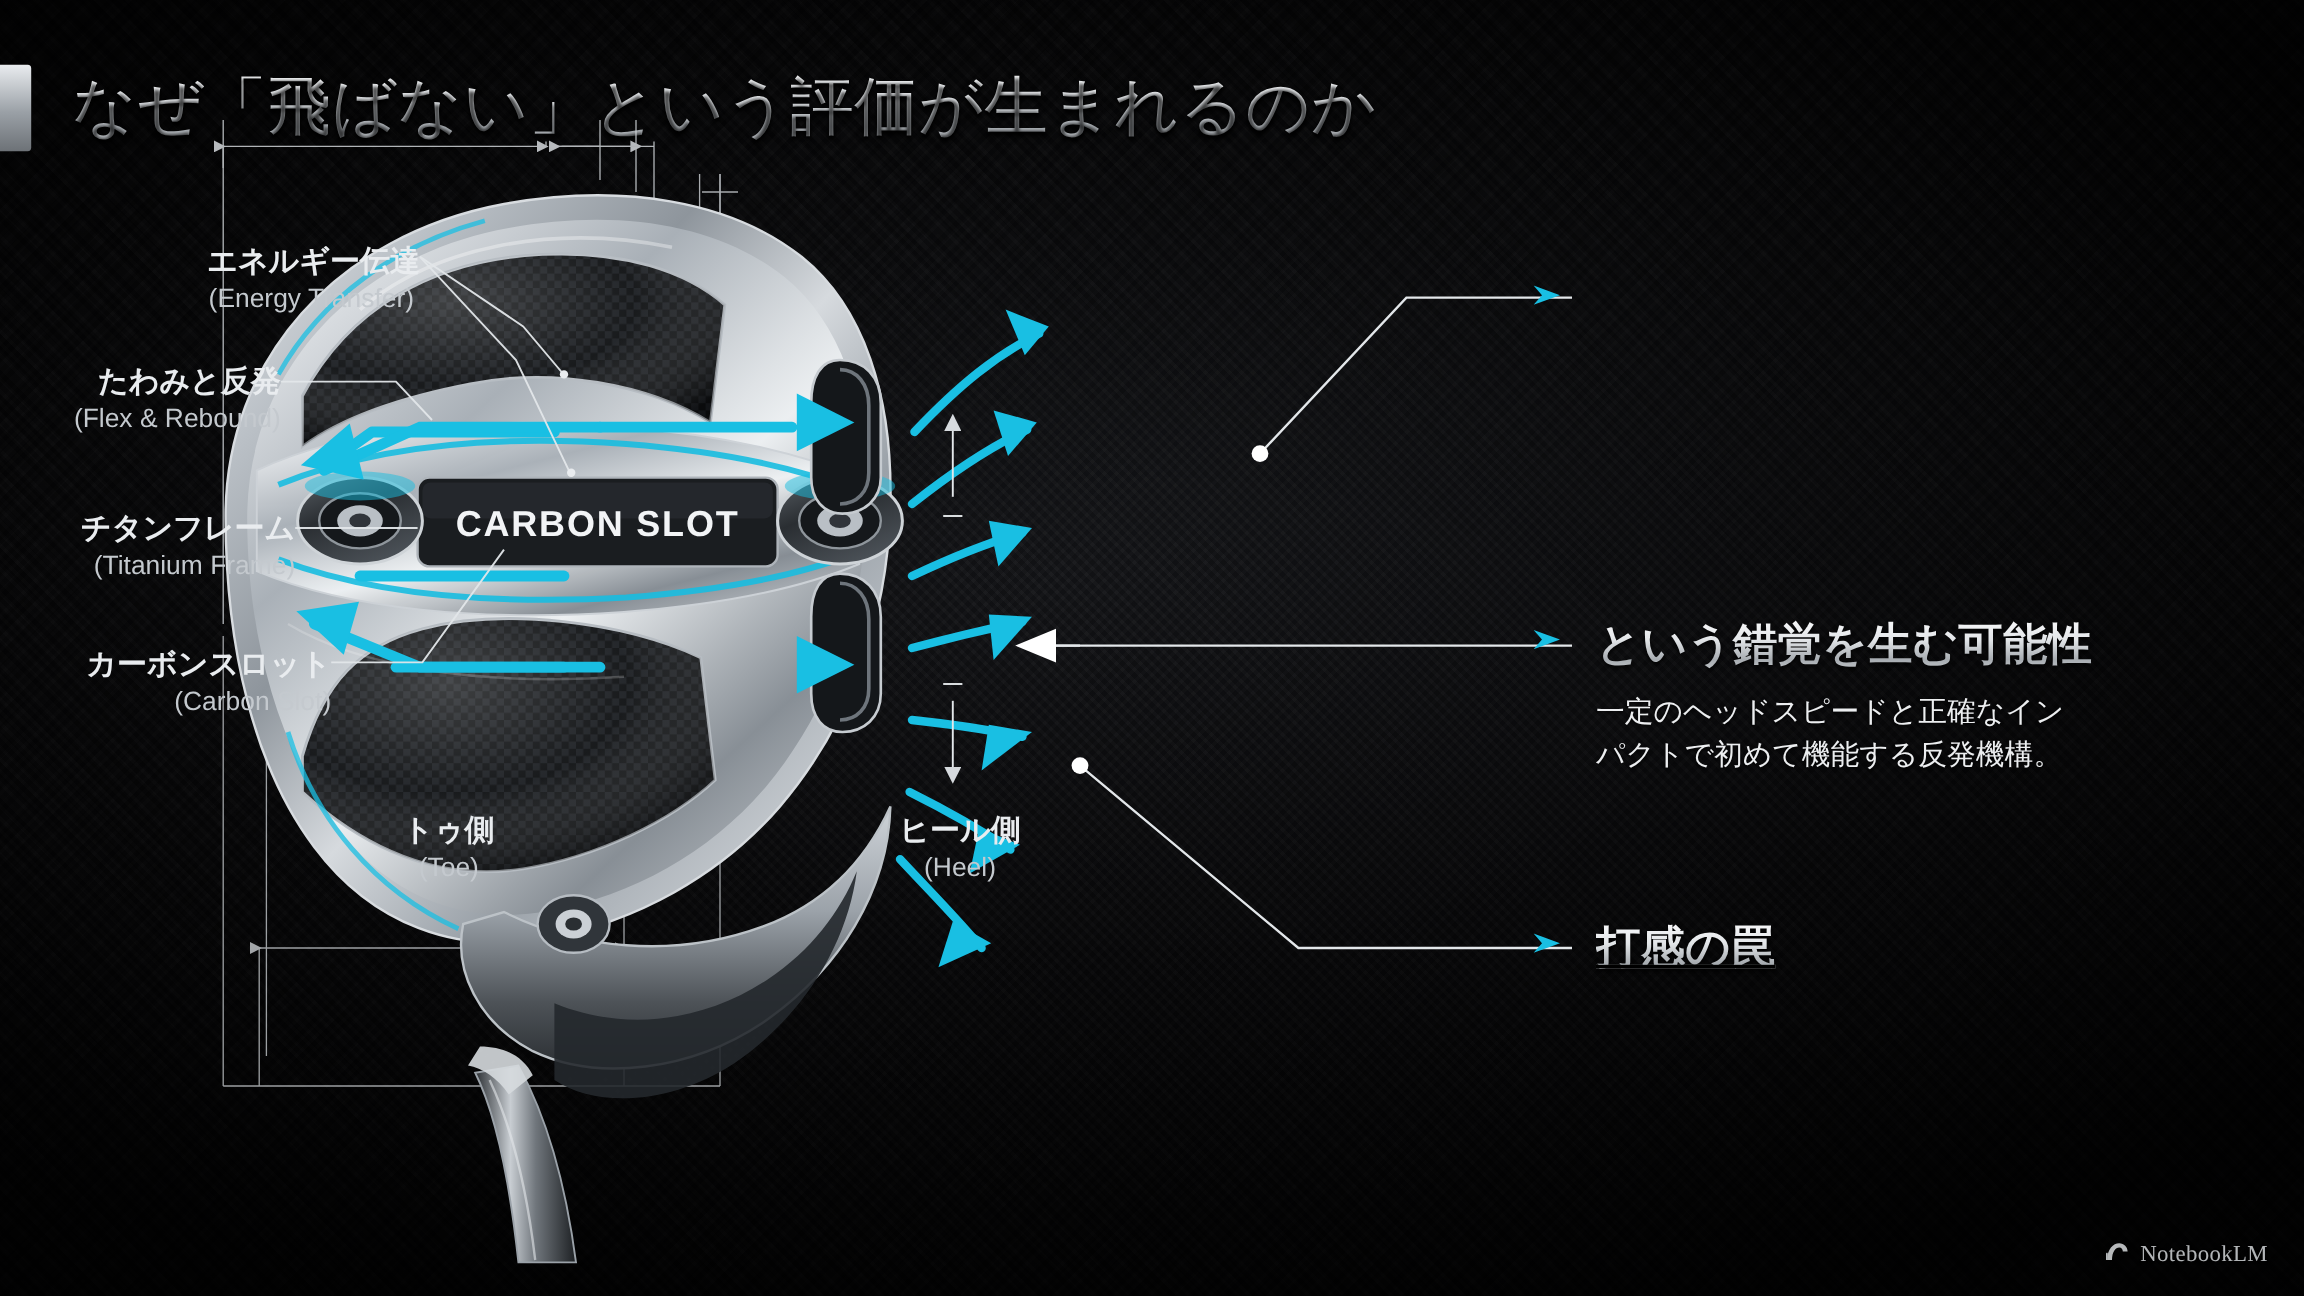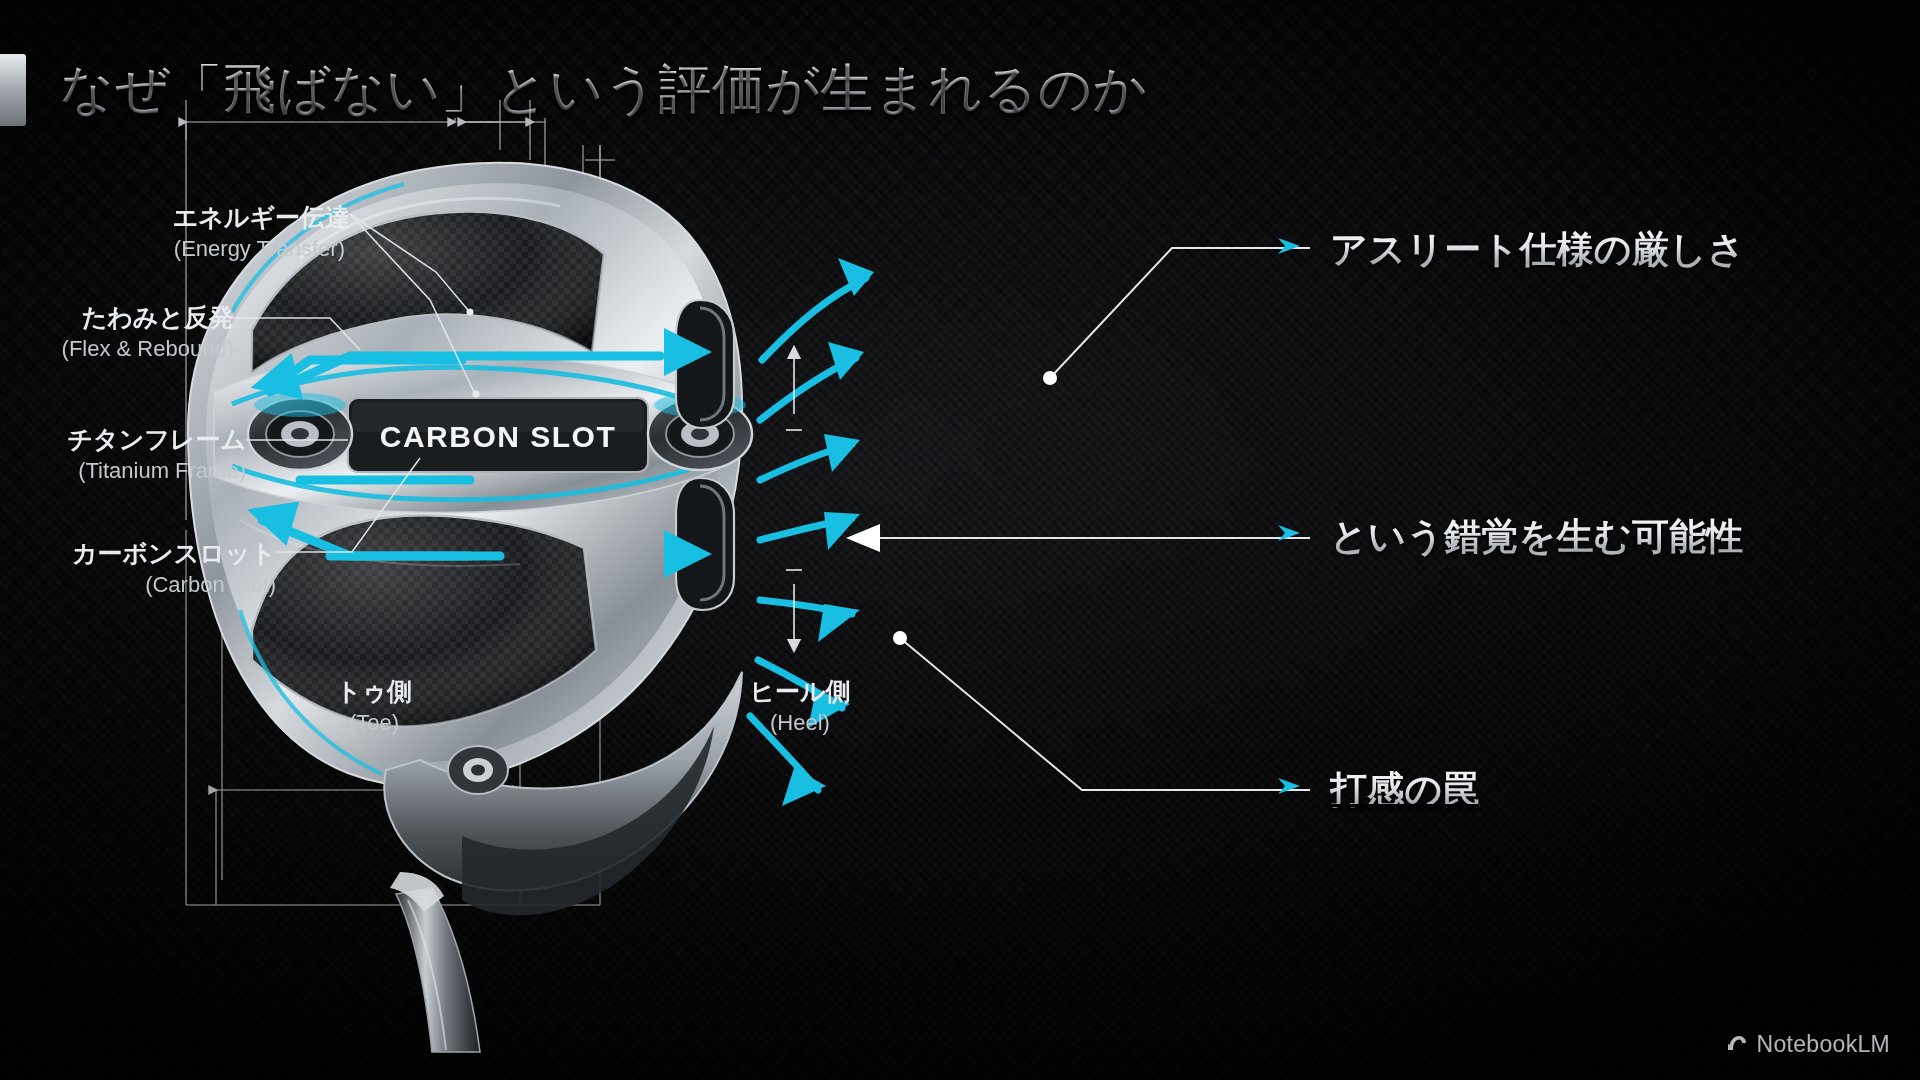--- a/index.html
+++ b/index.html
@@ -82,22 +82,23 @@
   }
   .marker svg { display:block; }
 
   
   .watermark {
     position:absolute; right:30px; bottom:22px;
     display:flex; align-items:center; gap:9px;
     opacity:.80;
   }
   .watermark .wm-label {
-    font-size:23px; color:#dfe2e5; letter-spacing:.3px;
+    font-size:19px; color:#dfe2e5; letter-spacing:.3px;
     text-shadow:0 1px 2px rgba(0,0,0,.9);
+    font-family:Liberation Serif, serif;
   }
 </style>
 </head>
 <body>
 
 <div class="bg"></div>
 <div class="bg-weave"></div>
 <div class="bg-weave2"></div>
 <div class="bg-vig"></div>
 
@@ -401,30 +402,30 @@
 </svg>
 
 <div class="panel">
 
   <div class="block" style="top:225px;">
     <span class="marker" style="top:8px;">
       <svg viewBox="0 0 34 26">
           <path d="M0,5 L22,13 L0,21 L7,13 Z" fill="#19bfe3"></path>
         </svg>
     </span>
-    <div class="head">アスリート仕様の厳しさ</div>
   </div>
 
   <div class="block" style="top:512px;">
     <span class="marker" style="top:8px;">
       <svg viewBox="0 0 34 26">
           <path d="M0,5 L22,13 L0,21 L7,13 Z" fill="#19bfe3"></path>
         </svg>
     </span>
     <div class="head">という錯覚を生む可能性</div>
+    <div class="body">一定のヘッドスピードと正確なインパクトで初めて機能する反発機構。</div>
   </div>
 
   <div class="block" style="top:765px;text-decoration:underline;">
     <span class="marker" style="top:8px;">
       <svg viewBox="0 0 34 26">
           <path d="M0,5 L22,13 L0,21 L7,13 Z" fill="#19bfe3"></path>
         </svg>
     </span>
     <div class="head">打感の罠</div>
   </div>

